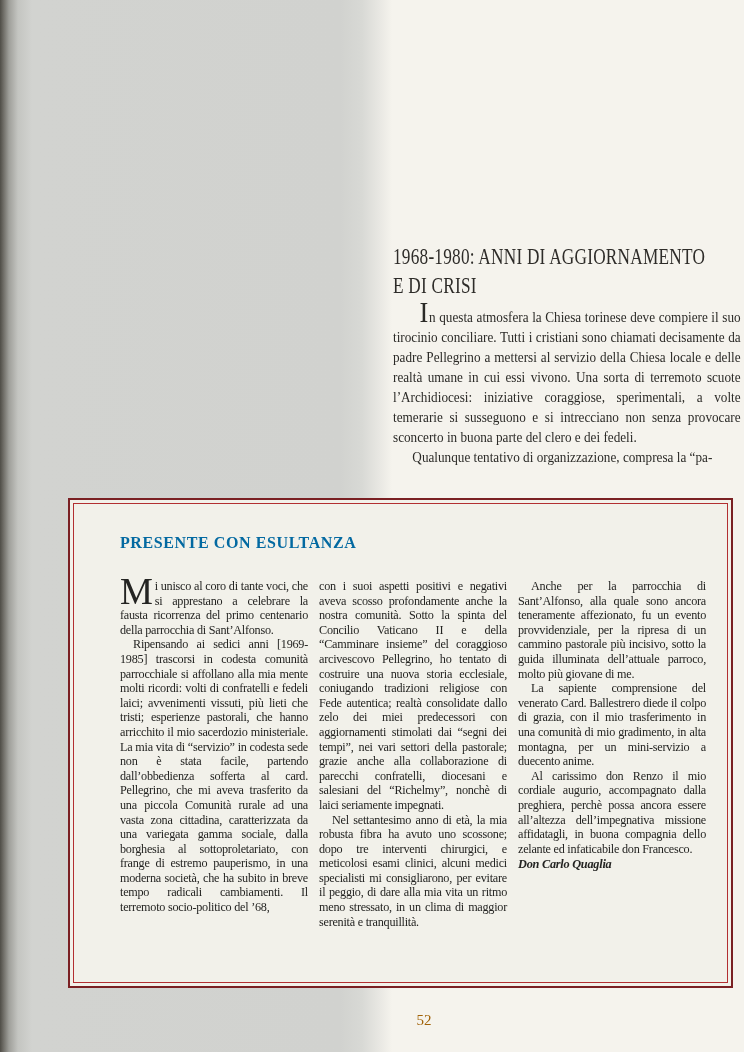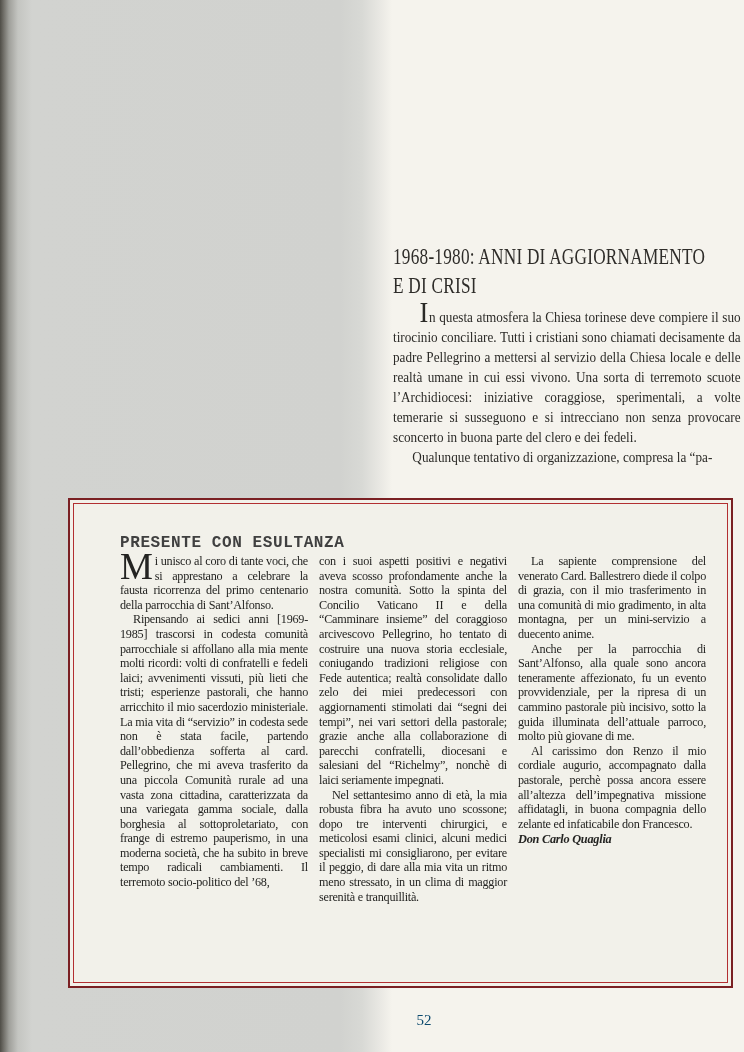--- a/index.html
+++ b/index.html
@@ -32,36 +32,36 @@
   .intro .p2{text-indent:22px;}
   .initial{font-size:30px;line-height:0;padding-right:1px;}
   
   .box{
     position:absolute;left:68px;top:498px;width:661px;height:486px;
     border:2px solid #7a2023;background:#f2f1ea;
   }
   .box-inner{position:absolute;left:3px;top:3px;right:3px;bottom:3px;border:1px solid #b22f31;}
   .box-content{position:absolute;left:46px;top:30px;width:586px;}
   .box-heading{
-    margin:0 0 2px 0;font-family:Liberation Mono, monospace;
-    font-size:16px;font-weight:bold;letter-spacing:0.6px;color:#404040;
+    margin:0 0 27px 0;font-family:Liberation Serif, serif;
+    font-size:16px;font-weight:bold;letter-spacing:0.6px;color:#0369a1;
   }
   .columns{display:flex;gap:11px;}
   .col{
     width:188px;font-size:12.2px;line-height:14.6px;letter-spacing:-0.25px;
     text-align:justify;color:#242422;
   }
   .col p{margin:0;text-indent:13px;}
   .col p.noind{text-indent:0;}
   .dropcap{float:left;font-size:37px;line-height:26px;padding-right:2px;color:#242422;}
   .signature{text-align:left;font-style:italic;font-weight:bold;
     font-size:12.3px;margin-top:1px !important;padding-right:4px;text-indent:0 !important;}
   .page-number{
     position:absolute;left:400px;top:1012px;width:48px;text-align:center;
-    font-size:15px;color:#0c4a6e;
+    font-size:15px;color:#a16207;
   }
 </style>
 </head>
 <body>
 
 <div class="page">
 
   <div class="gray-band"></div>
 
   <h1 class="title">
@@ -84,23 +84,23 @@
             <p class="noind"><span class="dropcap">M</span><span>i unisco al coro di tante voci, che si apprestano a celebrare la fausta ricorrenza del primo centenario della parrocchia di Sant’Alfonso.</span></p>
             <p>Ripensando ai sedici anni [1969-1985] trascorsi in codesta comunità parrocchiale si affollano alla mia mente molti ricordi: volti di confratelli e fedeli laici; avvenimenti vissuti, più lieti che tristi; esperienze pastorali, che hanno arricchito il mio sacerdozio ministeriale. La mia vita di “servizio” in codesta sede non è stata facile, partendo dall’obbedienza sofferta al card. Pellegrino, che mi aveva trasferito da una piccola Comunità rurale ad una vasta zona cittadina, caratterizzata da una variegata gamma sociale, dalla borghesia al sottoproletariato, con frange di estremo pauperismo, in una moderna società, che ha subito in breve tempo radicali cambiamenti. Il terremoto socio-politico del ’68,</p>
           </div>
 
           <div class="col">
             <p class="noind">con i suoi aspetti positivi e negativi aveva scosso profondamente anche la nostra comunità. Sotto la spinta del Concilio Vaticano II e della “Camminare insieme” del coraggioso arcivescovo Pellegrino, ho tentato di costruire una nuova storia ecclesiale, coniugando tradizioni religiose con Fede autentica; realtà consolidate dallo zelo dei miei predecessori con aggiornamenti stimolati dai “segni dei tempi”, nei vari settori della pastorale; grazie anche alla collaborazione di parecchi confratelli, diocesani e salesiani del “Richelmy”, nonchè di laici seriamente impegnati.</p>
             <p>Nel settantesimo anno di età, la mia robusta fibra ha avuto uno scossone; dopo tre interventi chirurgici, e meticolosi esami clinici, alcuni medici specialisti mi consigliarono, per evitare il peggio, di dare alla mia vita un ritmo meno stressato, in un clima di maggior serenità e tranquillità.</p>
           </div>
 
           <div class="col">
+            <p>Anche per la parrocchia di Sant’Alfonso, alla quale sono ancora teneramente affezionato, fu un evento provvidenziale, per la ripresa di un cammino pastorale più incisivo, sotto la guida illuminata dell’attuale parroco, molto più giovane di me.</p>
             <p>La sapiente comprensione del venerato Card. Ballestrero diede il colpo di grazia, con il mio trasferimento in una comunità di mio gradimento, in alta montagna, per un mini-servizio a duecento anime.</p>
-            <p>Anche per la parrocchia di Sant’Alfonso, alla quale sono ancora teneramente affezionato, fu un evento provvidenziale, per la ripresa di un cammino pastorale più incisivo, sotto la guida illuminata dell’attuale parroco, molto più giovane di me.</p>
-            <p>Al carissimo don Renzo il mio cordiale augurio, accompagnato dalla pastorale, perchè possa ancora essere all’altezza dell’impegnativa missione affidatagli, in buona compagnia dello zelante ed infaticabile don Francesco.</p>
+            <p>Al carissimo don Renzo il mio cordiale augurio, accompagnato dalla preghiera, perchè possa ancora essere all’altezza dell’impegnativa missione affidatagli, in buona compagnia dello zelante ed infaticabile don Francesco.</p>
             <p class="signature">Don Carlo Quaglia</p>
           </div>
 
         </div>
       </div>
     </div>
   </div>
 
   <div class="page-number">52</div>
 

